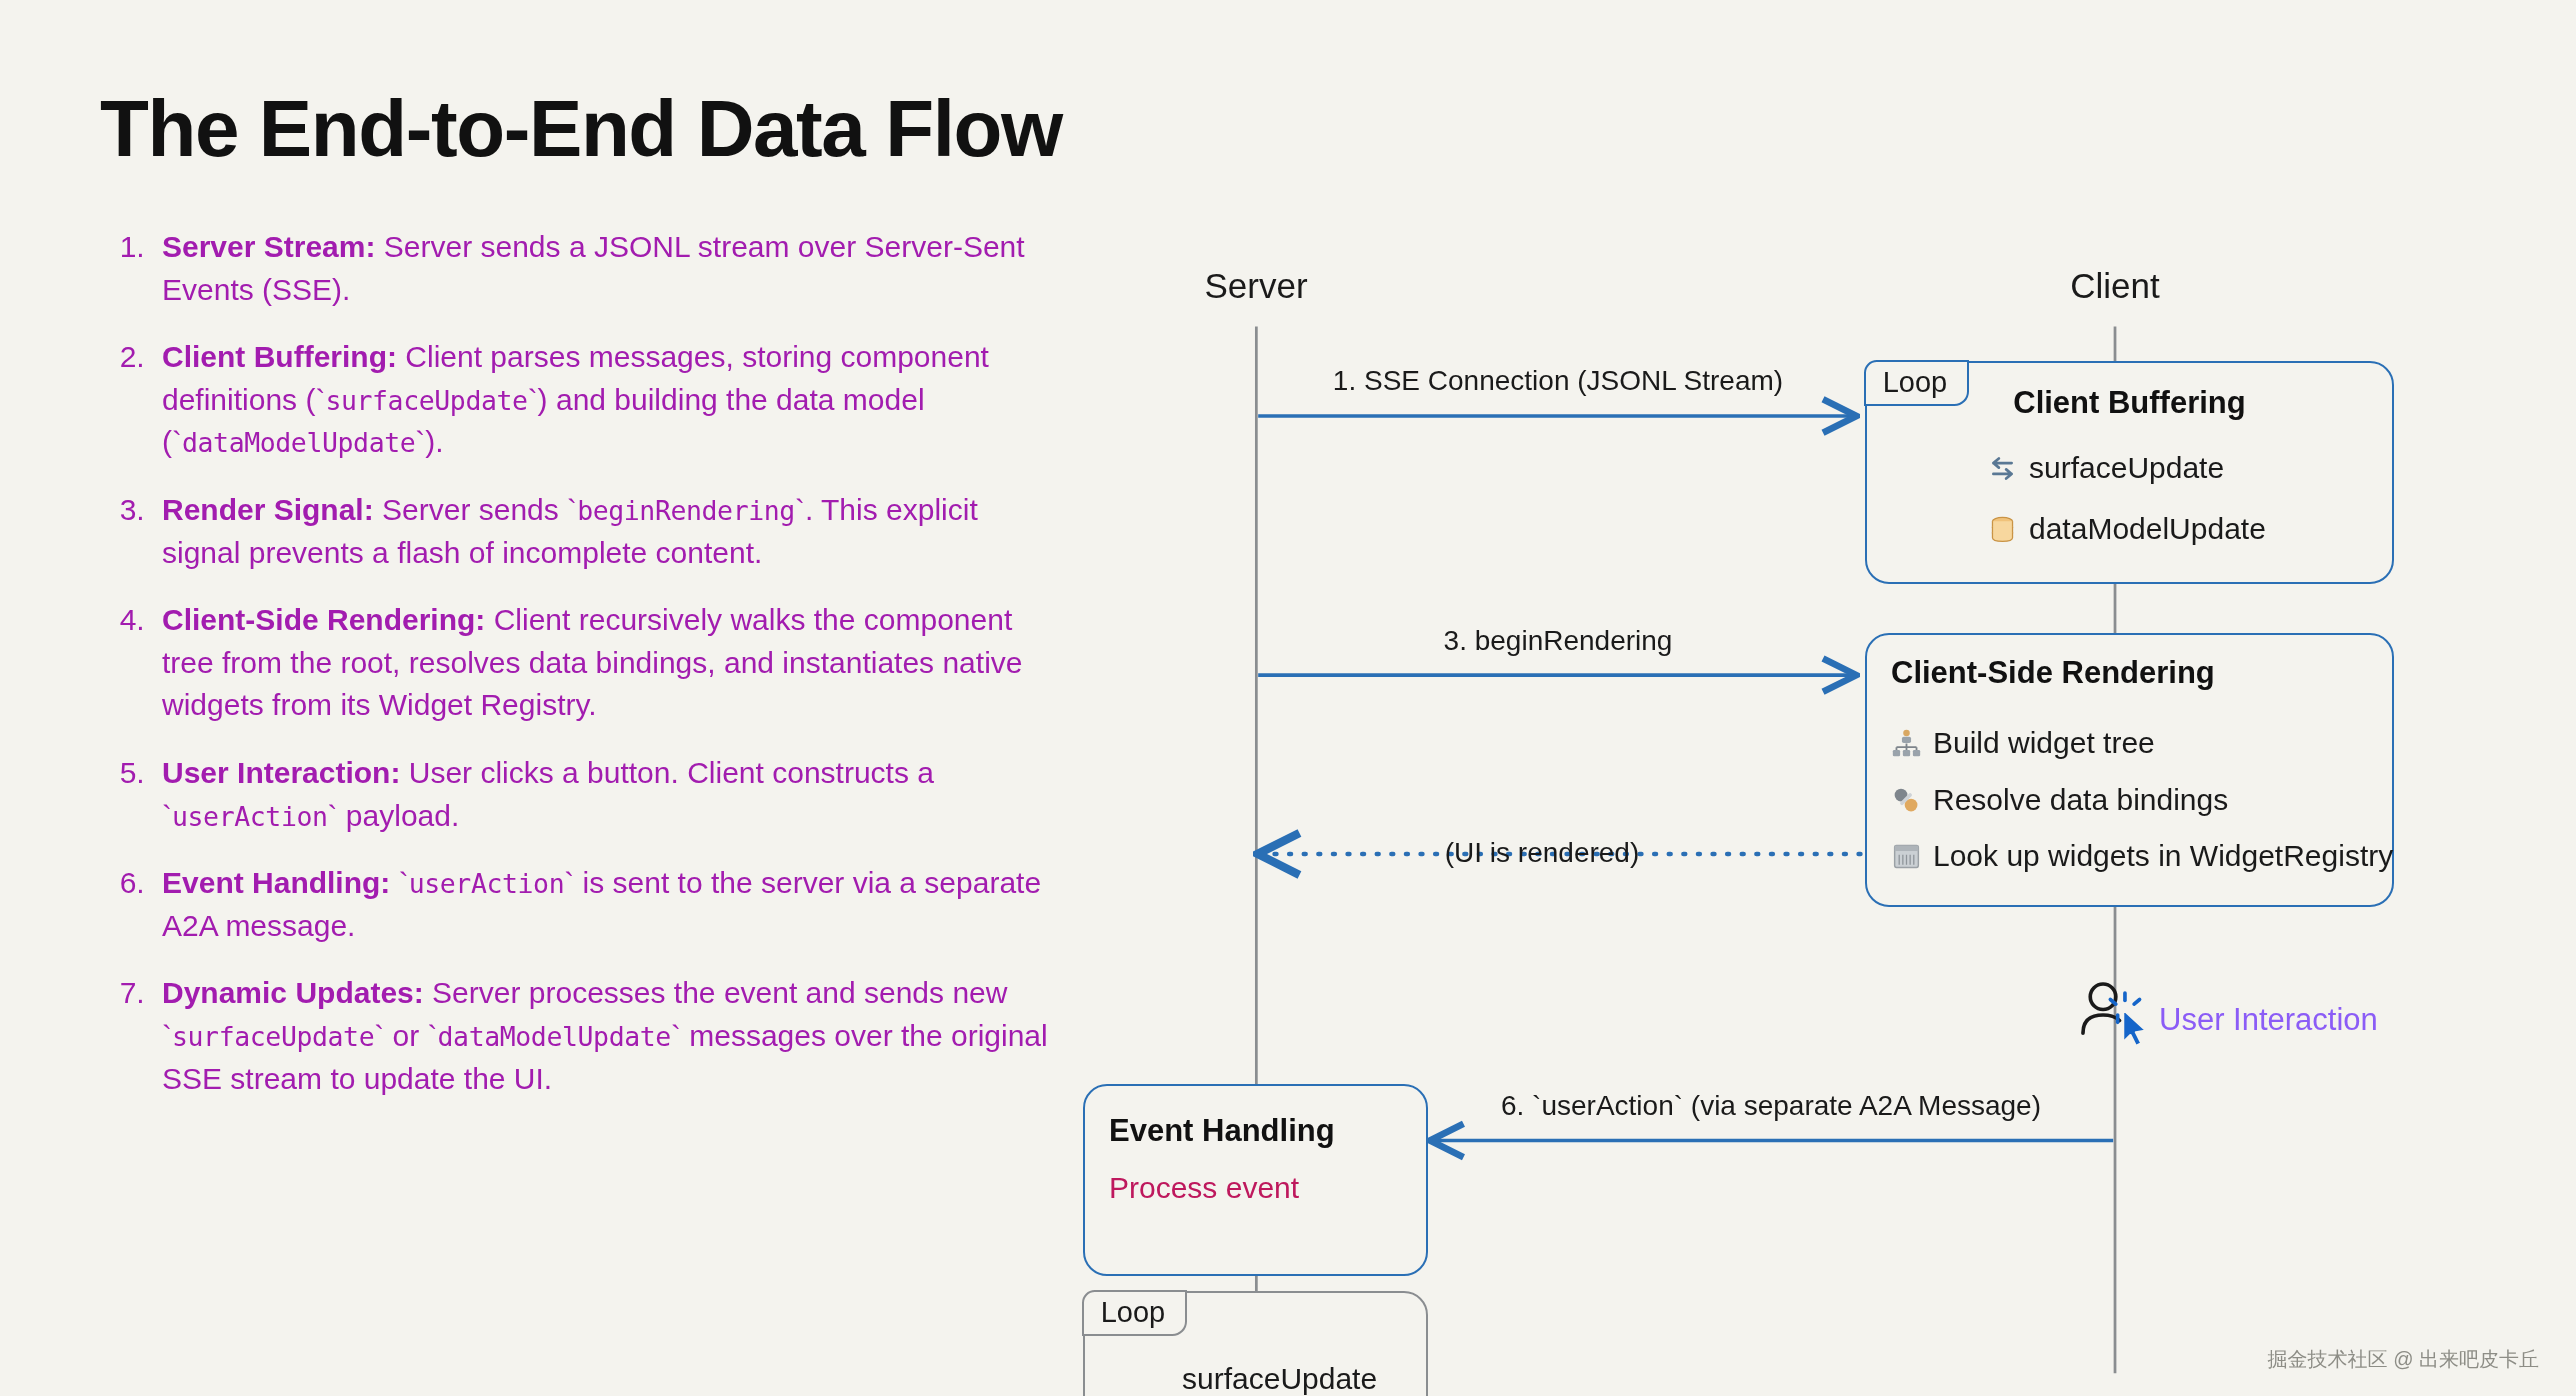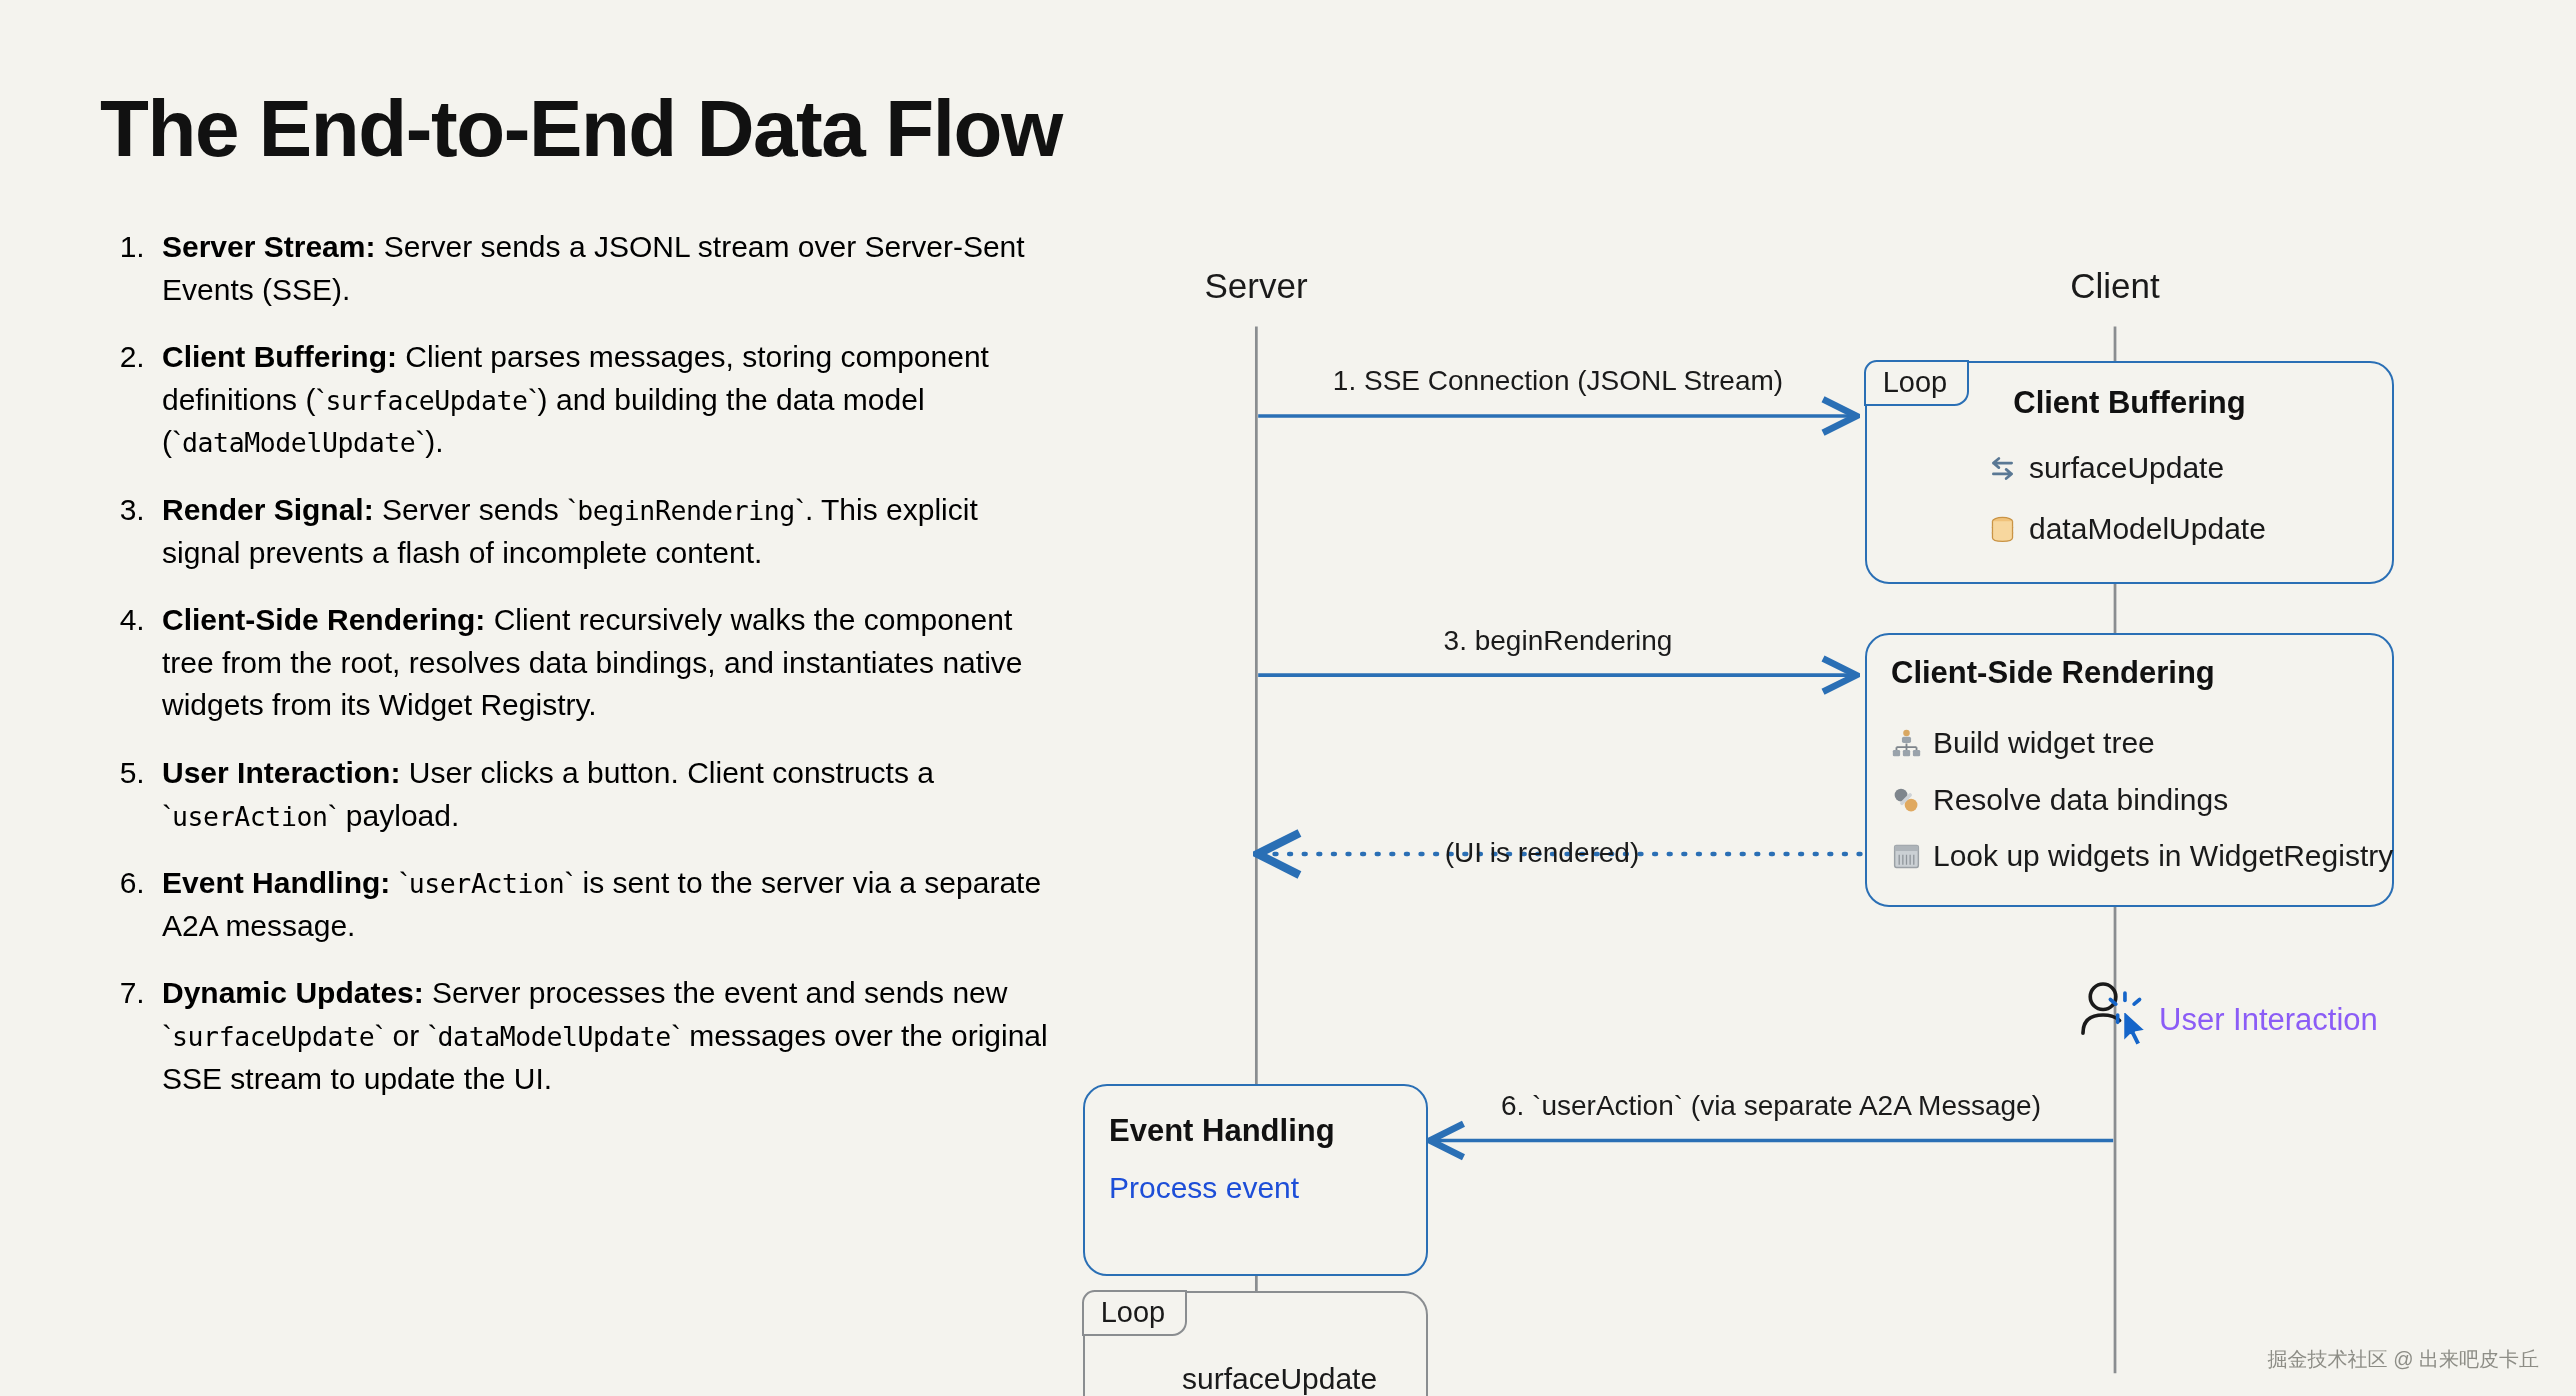--- a/index.html
+++ b/index.html
@@ -26,21 +26,21 @@
     color: #111;
     margin: 0 0 55px 0;
     line-height: 1.05;
     white-space: nowrap;
   }
   ol#steps-list {
     margin: 0; padding: 0 0 0 53px;
     list-style: decimal;
     font-size: 30px;
     line-height: 1.42;
-    color: #000000;
+    color: #a21caf;
   }
   ol#steps-list > li { margin-bottom: 25px; padding-left: 9px; }
   ol#steps-list > li::marker { font-weight: 400; }
   .step-term { font-weight: 700; }
   .mono { font-family: "DejaVu Sans Mono", monospace; font-size: 26.5px; letter-spacing: -0.4px; }
 
   
   #diagram {
     position: absolute;
     left: 1050px; top: 228px;
@@ -90,21 +90,21 @@
     font-size: 31px; font-weight: 700; color: #111;
     text-align: center; white-space: nowrap;
   }
   .note-title.left { text-align: left; }
 
   .note-row {
     display: flex; align-items: center;
     font-size: 30px; color: #1a1a1a; white-space: nowrap;
     gap: 11px;
   }
-  .note-plain { font-size: 28px; color:#1d4ed8; white-space:nowrap; }
+  .note-plain { font-size: 28px; color:#be185d; white-space:nowrap; }
 
   .ico { display:inline-block; width:31px; height:31px; flex:0 0 31px; position:relative; }
 
   #user-interaction-label {
     position: absolute;
     font-size: 31px; color:#8b5cf6; white-space:nowrap;
   }
 
   #watermark {
     position: absolute;

